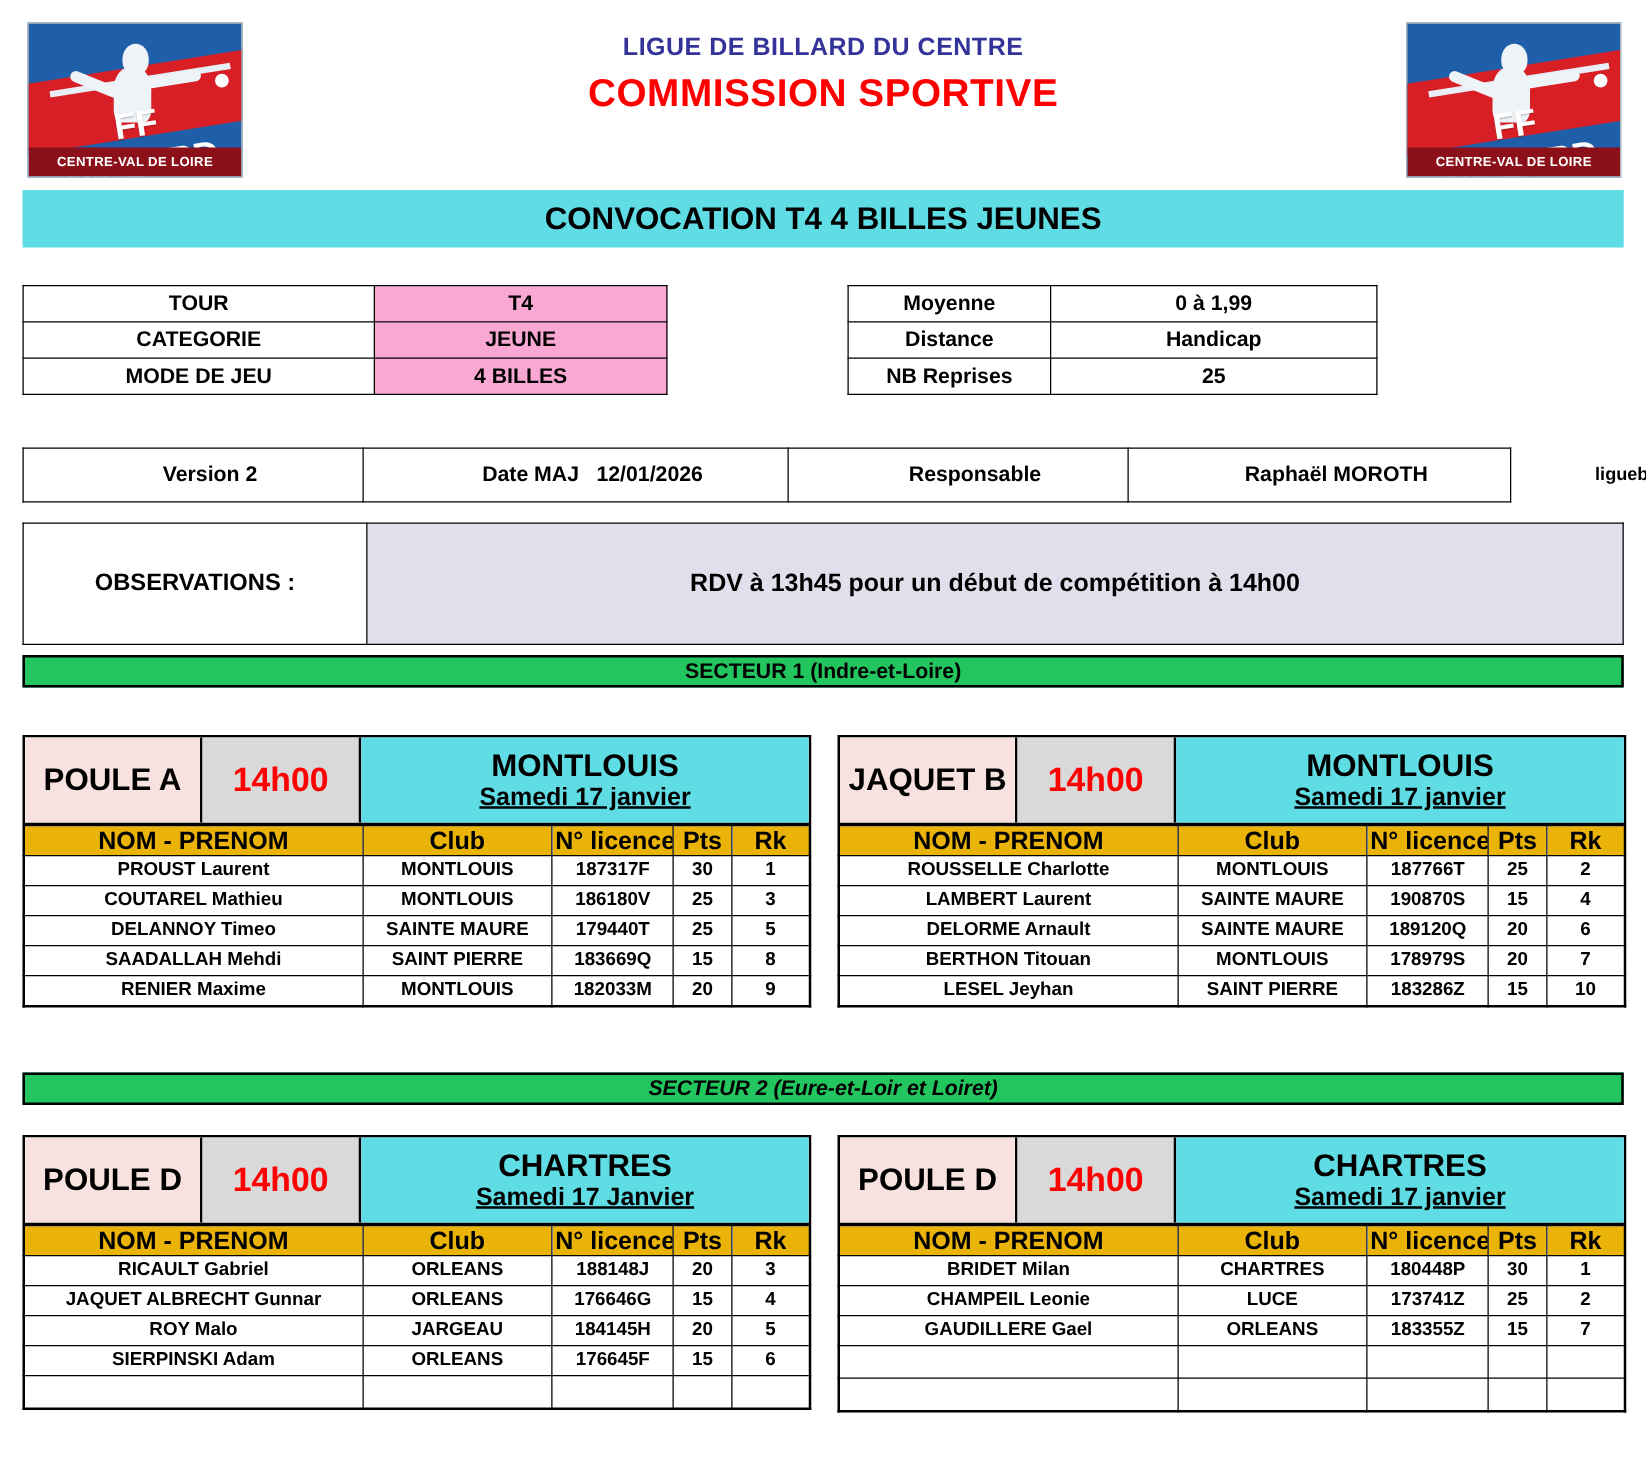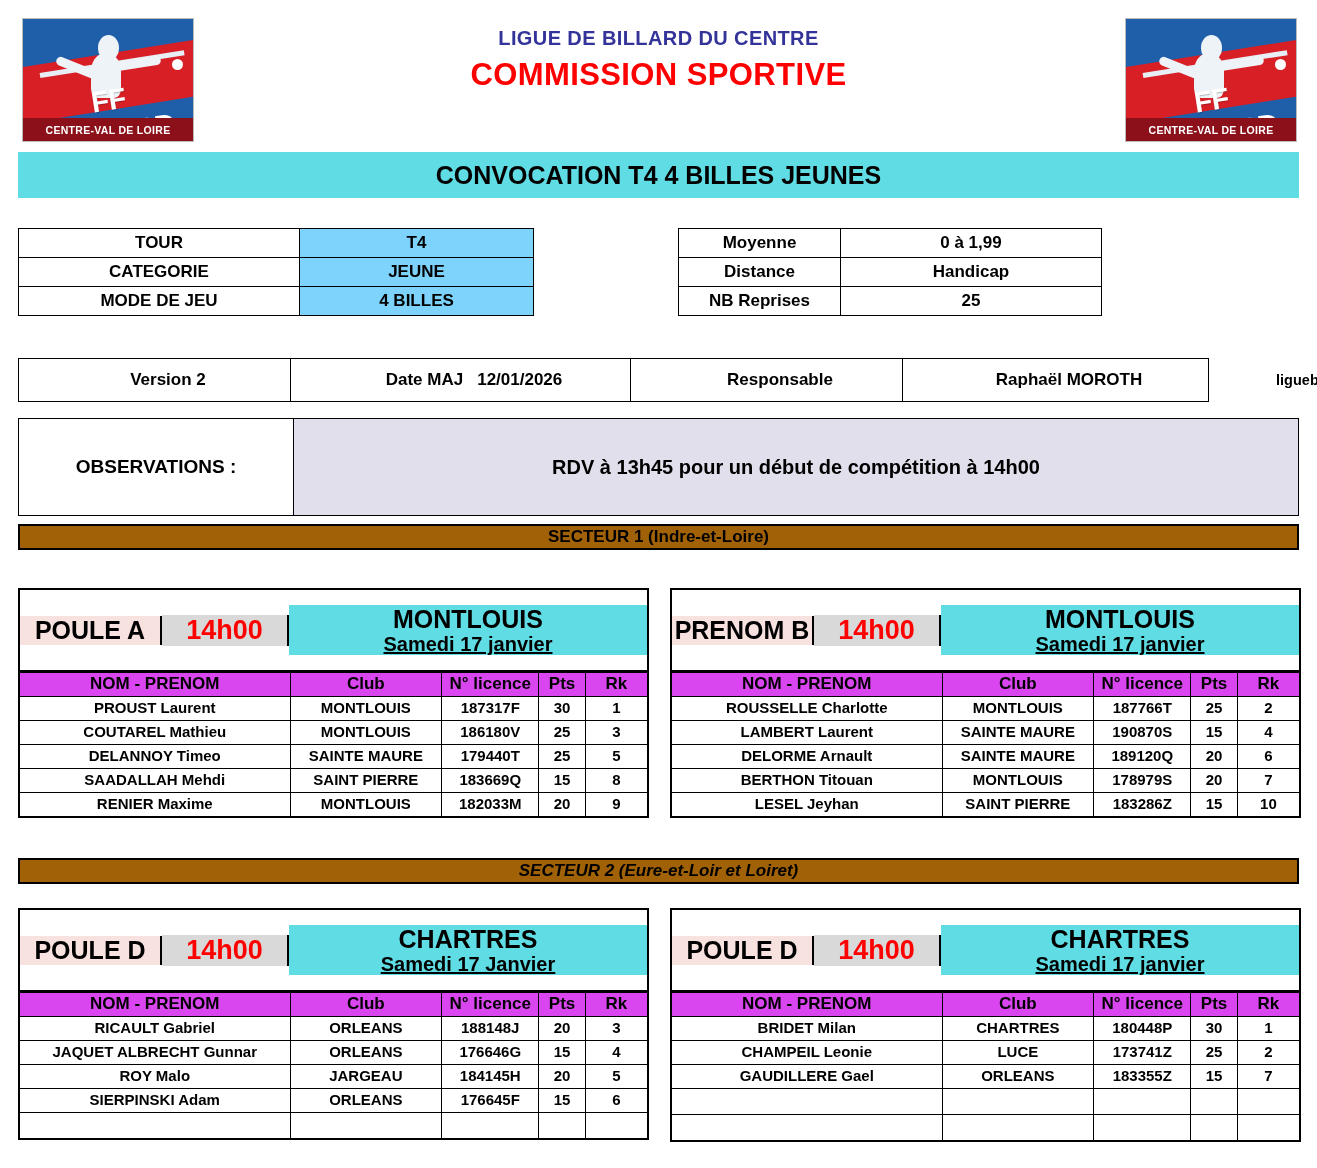--- a/index.html
+++ b/index.html
@@ -189,21 +189,21 @@
     padding: 1px 4px;
     line-height: 1.1;
   }
   #info-left {
     position: absolute;
     left: 0;
     top: 0;
     width: 516px;
   }
   #info-left td.k { width: 272px; background: #ffffff; }
-  #info-left td.v { background: #7dd3fc; margin-left: 48px; }
+  #info-left td.v { background: #f9a8d4; margin-left: 48px; }
   #info-right {
     position: absolute;
     left: 660px;
     top: 0;
     width: 424px;
   }
   #info-right td.k { width: 153px; background: #fff; }
   #info-right td.v { background: #fff; }
 
   
@@ -268,21 +268,21 @@
     font-size: 20px;
     font-weight: bold;
   }
 
   
   .sector-band {
     position: absolute;
     left: 18px;
     right: 18px;
     height: 26px;
-    background: #a16207;
+    background: #22c55e;
     border: 2.4px solid #000;
     box-sizing: border-box;
     display: flex;
     align-items: center;
     justify-content: center;
     font-size: 17px;
     font-weight: bold;
     color: #000;
   }
   #sector-1 { top: 524px; }
@@ -295,22 +295,21 @@
   }
   .poule.col-left  { left: 18px; }
   .poule.col-right { left: 670px; }
   #poule-a, #poule-b { top: 588px; }
   #poule-d1, #poule-d2 { top: 908px; }
 
   .poule-head {
     display: flex;
     border: 2.6px solid #000;
     box-sizing: border-box;
-    height: 84px;
-    align-items: center;
+    height: 72px;
   }
   .ph-name {
     width: 142px;
     background: #F7E2E0;
     display: flex;
     align-items: center;
     justify-content: center;
     font-size: 25px;
     font-weight: bold;
     border-right: 2.6px solid #000;
@@ -361,22 +360,22 @@
     height: 23px;
     font-size: 15px;
     font-weight: bold;
     text-align: center;
     padding: 0 2px;
     line-height: 1.1;
     overflow: hidden;
     white-space: nowrap;
   }
   table.players th {
-    background: #d946ef;
-    font-size: 17px;
+    background: #eab308;
+    font-size: 20px;
   }
   table.players col.c-name    { width: 268px; }
   table.players col.c-club    { width: 150px; }
   table.players col.c-licence { width: 96px; }
   table.players col.c-pts     { width: 46px; }
   table.players col.c-rk      { width: 62px; }
   table.players td.empty { height: 25px; }
 </style>
 </head>
 <body>
@@ -551,21 +550,21 @@
         <td>182033M</td>
         <td>20</td>
         <td>9</td>
       </tr>
     </tbody>
   </table>
 </div>
 
 <div class="poule col-right" id="poule-b">
   <div class="poule-head">
-    <div class="ph-name">PRENOM B</div>
+    <div class="ph-name">JAQUET B</div>
     <div class="ph-time">14h00</div>
     <div class="ph-venue">
       <div class="ph-city">MONTLOUIS</div>
       <div class="ph-date">Samedi 17 janvier</div>
     </div>
   </div>
   <table class="players">
     <colgroup>
         <col class="c-name">
         <col class="c-club">

